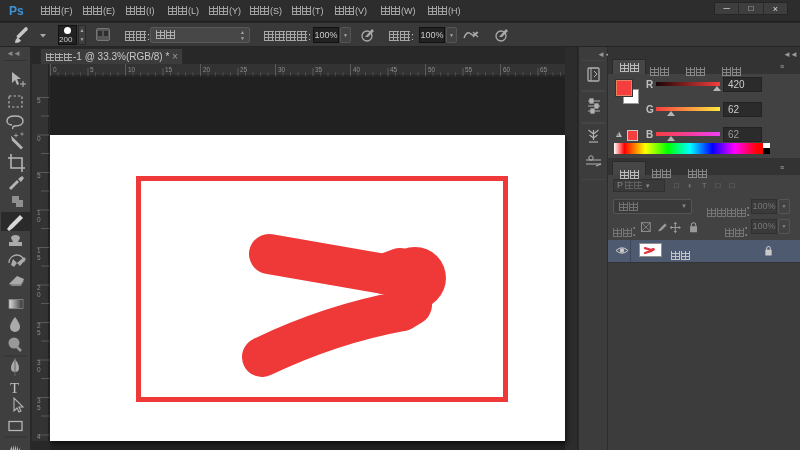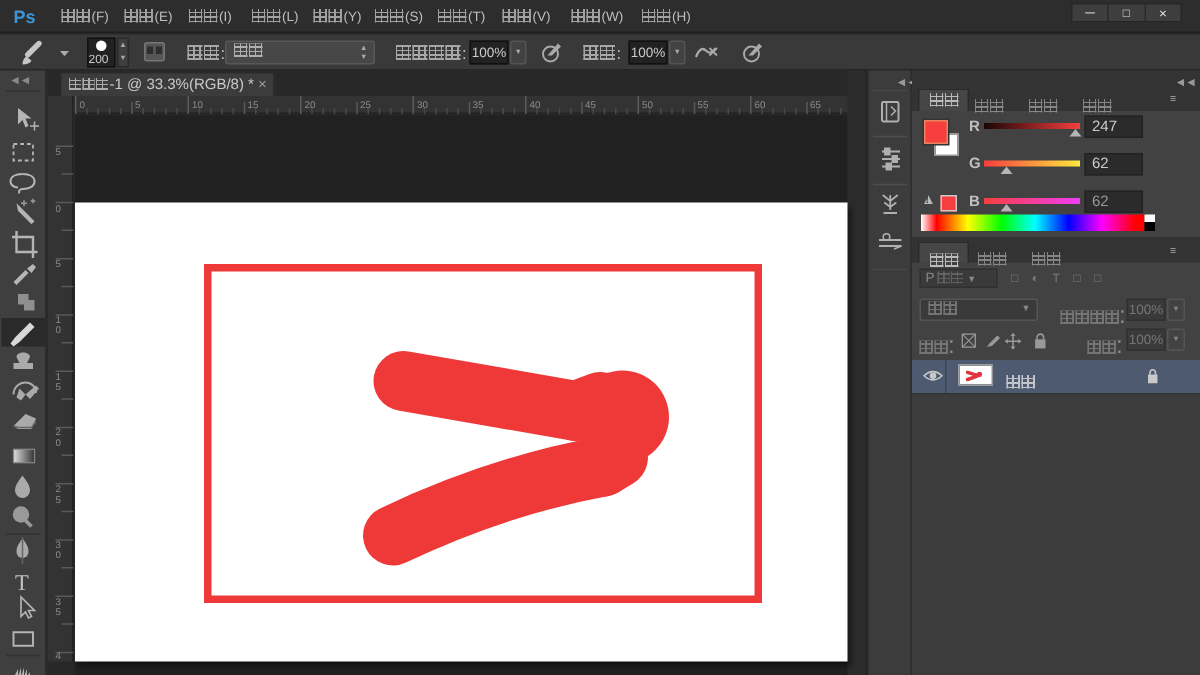--- a/index.html
+++ b/index.html
@@ -275,21 +275,21 @@
  <div class="a" style="left:78px;top:2px;color:#9a9a9a"><i class="z z9"></i><i class="z z9"></i></div>
  <div class="a" style="left:114px;top:2px;color:#9a9a9a"><i class="z z9"></i><i class="z z9"></i></div>
  <div class="a" style="left:172px;top:4px;color:#b0b0b0;font-size:7px">≡</div>
 
  <div class="a" style="left:15px;top:30px;width:16px;height:15px;background:#fff;border:1px solid #999"></div>
  <div class="a" style="left:8px;top:21px;width:16px;height:16px;background:#f73e3e;border:1px solid #e8855f;outline:1px solid #333"></div>
 
  <div class="a" style="left:38px;top:20px;color:#c0c0c0;font-size:10px;font-weight:bold">R</div>
  <div class="a" style="left:48px;top:23px;width:64px;height:4px;background:linear-gradient(90deg,#1a0505,#f73e3e)"></div>
  <div class="a" style="left:105px;top:27px;width:0;height:0;border-left:4px solid transparent;border-right:4px solid transparent;border-bottom:5px solid #b5b5b5"></div>
- <div class="a" style="left:115px;top:18px;width:39px;height:15px;background:#2b2b2b;border:1px solid #222;color:#ccc;font-size:10px;line-height:13px;padding-left:4px">247</div>
+ <div class="a" style="left:115px;top:18px;width:39px;height:15px;background:#2b2b2b;border:1px solid #222;color:#ccc;font-size:10px;line-height:13px;padding-left:4px">420</div>
 
  <div class="a" style="left:38px;top:45px;color:#c0c0c0;font-size:10px;font-weight:bold">G</div>
  <div class="a" style="left:48px;top:48px;width:64px;height:4px;background:linear-gradient(90deg,#f73e3e,#ffe93e)"></div>
  <div class="a" style="left:59px;top:52px;width:0;height:0;border-left:4px solid transparent;border-right:4px solid transparent;border-bottom:5px solid #b5b5b5"></div>
  <div class="a" style="left:115px;top:43px;width:39px;height:15px;background:#2b2b2b;border:1px solid #222;color:#ccc;font-size:10px;line-height:13px;padding-left:4px">62</div>
 
  <div class="a" style="left:6px;top:69px;color:#b9b9b9;font-size:10px;font-weight:bold">▲<span style="position:absolute;left:3px;top:2px;font-size:7px;color:#424242">!</span></div>
  <div class="a" style="left:19px;top:71px;width:11px;height:11px;background:#f73e3e;border:1px solid #c9c9c9"></div>
  <div class="a" style="left:38px;top:70px;color:#c0c0c0;font-size:10px;font-weight:bold">B</div>
  <div class="a" style="left:48px;top:73px;width:64px;height:4px;background:linear-gradient(90deg,#f73e3e,#f03ef5)"></div>

